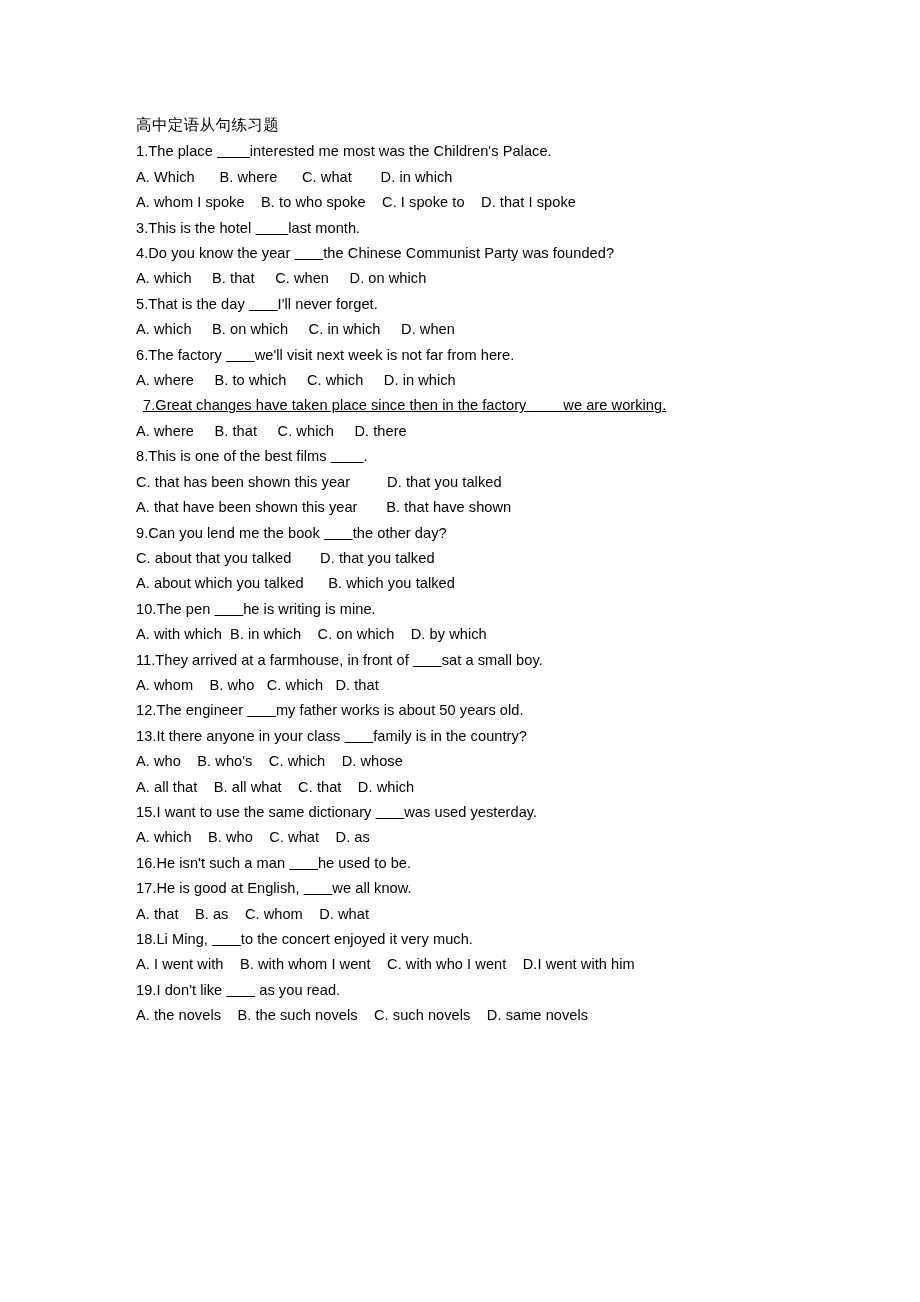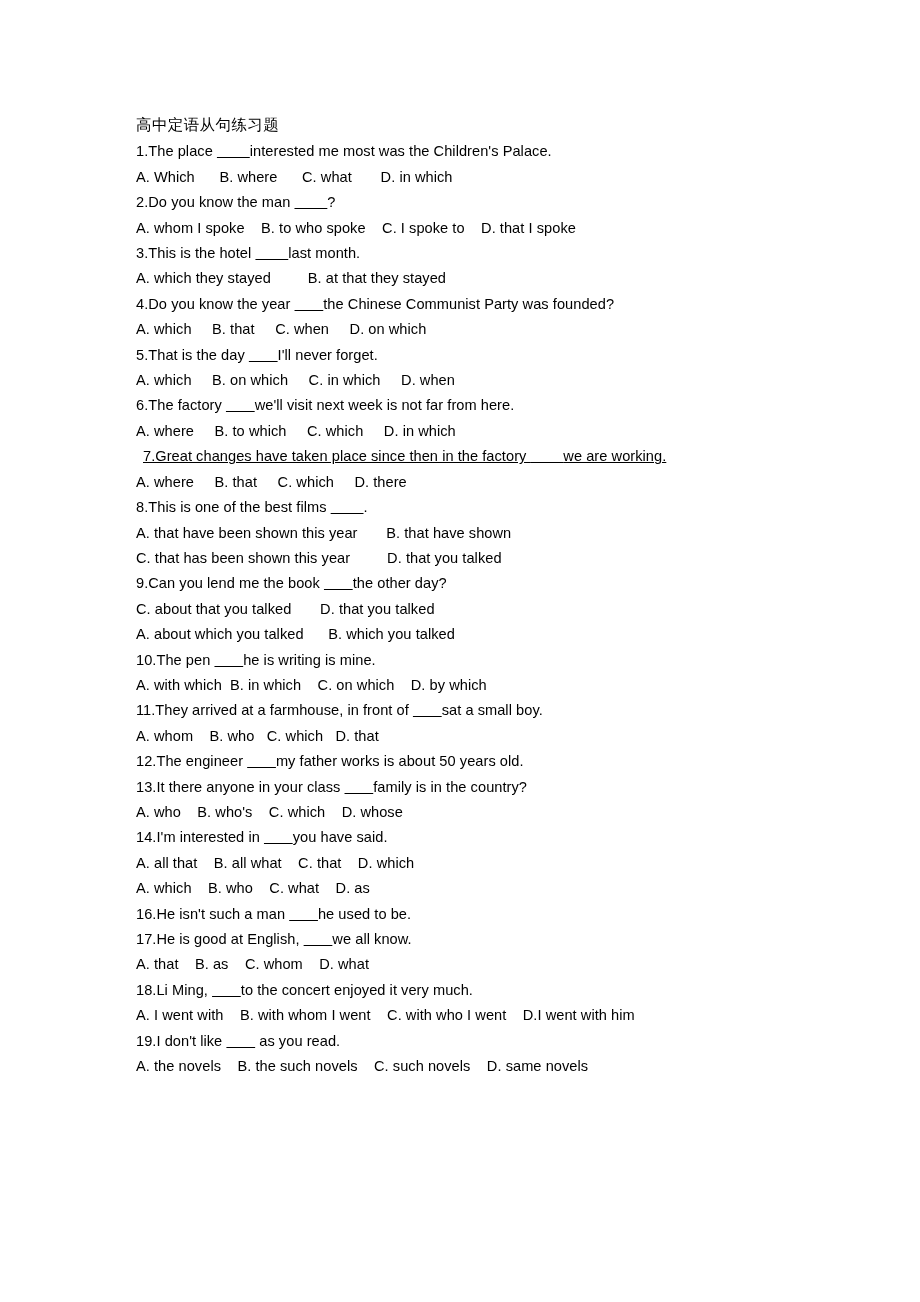--- a/index.html
+++ b/index.html
@@ -47,47 +47,45 @@
 </head>
 <body>
 
 <div class="page">
 
   <div class="doc-title">高中定语从句练习题</div>
 
   <div class="body-text">
       <div class="line q-line">1.The place <span class="blank">&nbsp;&nbsp;&nbsp;&nbsp;&nbsp;&nbsp;&nbsp;&nbsp;</span>interested me most was the Children's Palace.</div>
       <div class="line opt-line">A. Which&nbsp;&nbsp;&nbsp;&nbsp;&nbsp;&nbsp;B. where&nbsp;&nbsp;&nbsp;&nbsp;&nbsp;&nbsp;C. what&nbsp;&nbsp;&nbsp;&nbsp;&nbsp;&nbsp;&nbsp;D. in which</div>
-      <div class="line q-line">2.Do you know the man <span class="blank">&nbsp;&nbsp;&nbsp;&nbsp;&nbsp;&nbsp;&nbsp;&nbsp;</span>?</div>
       <div class="line opt-line">A. whom I spoke&nbsp;&nbsp;&nbsp;&nbsp;B. to who spoke&nbsp;&nbsp;&nbsp;&nbsp;C. I spoke to&nbsp;&nbsp;&nbsp;&nbsp;D. that I spoke</div>
       <div class="line q-line">3.This is the hotel <span class="blank">&nbsp;&nbsp;&nbsp;&nbsp;&nbsp;&nbsp;&nbsp;&nbsp;</span>last month.</div>
-      <div class="line opt-line">A. which they stayed&nbsp;&nbsp;&nbsp;&nbsp;&nbsp;&nbsp;&nbsp;&nbsp;&nbsp;B. at that they stayed</div>
       <div class="line q-line">4.Do you know the year <span class="blank">&nbsp;&nbsp;&nbsp;&nbsp;&nbsp;&nbsp;&nbsp;</span>the Chinese Communist Party was founded?</div>
       <div class="line opt-line">A. which&nbsp;&nbsp;&nbsp;&nbsp;&nbsp;B. that&nbsp;&nbsp;&nbsp;&nbsp;&nbsp;C. when&nbsp;&nbsp;&nbsp;&nbsp;&nbsp;D. on which</div>
       <div class="line q-line">5.That is the day <span class="blank">&nbsp;&nbsp;&nbsp;&nbsp;&nbsp;&nbsp;&nbsp;</span>I'll never forget.</div>
       <div class="line opt-line">A. which&nbsp;&nbsp;&nbsp;&nbsp;&nbsp;B. on which&nbsp;&nbsp;&nbsp;&nbsp;&nbsp;C. in which&nbsp;&nbsp;&nbsp;&nbsp;&nbsp;D. when</div>
       <div class="line q-line">6.The factory <span class="blank">&nbsp;&nbsp;&nbsp;&nbsp;&nbsp;&nbsp;&nbsp;</span>we'll visit next week is not far from here.</div>
       <div class="line opt-line">A. where&nbsp;&nbsp;&nbsp;&nbsp;&nbsp;B. to which&nbsp;&nbsp;&nbsp;&nbsp;&nbsp;C. which&nbsp;&nbsp;&nbsp;&nbsp;&nbsp;D. in which</div>
       <div class="line q-line indent-1">7.Great changes have taken place since then in the factory <span class="blank">&nbsp;&nbsp;&nbsp;&nbsp;&nbsp;&nbsp;&nbsp;&nbsp;</span>we are working.</div>
       <div class="line opt-line">A. where&nbsp;&nbsp;&nbsp;&nbsp;&nbsp;B. that&nbsp;&nbsp;&nbsp;&nbsp;&nbsp;C. which&nbsp;&nbsp;&nbsp;&nbsp;&nbsp;D. there</div>
       <div class="line q-line">8.This is one of the best films <span class="blank">&nbsp;&nbsp;&nbsp;&nbsp;&nbsp;&nbsp;&nbsp;&nbsp;</span>.</div>
+      <div class="line opt-line">C. that has been shown this year&nbsp;&nbsp;&nbsp;&nbsp;&nbsp;&nbsp;&nbsp;&nbsp;&nbsp;D. that you talked</div>
       <div class="line opt-line">A. that have been shown this year&nbsp;&nbsp;&nbsp;&nbsp;&nbsp;&nbsp;&nbsp;B. that have shown</div>
-      <div class="line opt-line">C. that has been shown this year&nbsp;&nbsp;&nbsp;&nbsp;&nbsp;&nbsp;&nbsp;&nbsp;&nbsp;D. that you talked</div>
       <div class="line q-line">9.Can you lend me the book <span class="blank">&nbsp;&nbsp;&nbsp;&nbsp;&nbsp;&nbsp;&nbsp;</span>the other day?</div>
       <div class="line opt-line">C. about that you talked&nbsp;&nbsp;&nbsp;&nbsp;&nbsp;&nbsp;&nbsp;D. that you talked</div>
       <div class="line opt-line">A. about which you talked&nbsp;&nbsp;&nbsp;&nbsp;&nbsp;&nbsp;B. which you talked</div>
       <div class="line q-line">10.The pen <span class="blank">&nbsp;&nbsp;&nbsp;&nbsp;&nbsp;&nbsp;&nbsp;</span>he is writing is mine.</div>
       <div class="line opt-line">A. with which&nbsp;&nbsp;B. in which&nbsp;&nbsp;&nbsp;&nbsp;C. on which&nbsp;&nbsp;&nbsp;&nbsp;D. by which</div>
       <div class="line q-line">11.They arrived at a farmhouse, in front of <span class="blank">&nbsp;&nbsp;&nbsp;&nbsp;&nbsp;&nbsp;&nbsp;</span>sat a small boy.</div>
       <div class="line opt-line">A. whom&nbsp;&nbsp;&nbsp;&nbsp;B. who&nbsp;&nbsp;&nbsp;C. which&nbsp;&nbsp;&nbsp;D. that</div>
       <div class="line q-line">12.The engineer <span class="blank">&nbsp;&nbsp;&nbsp;&nbsp;&nbsp;&nbsp;&nbsp;</span>my father works is about 50 years old.</div>
       <div class="line q-line">13.It there anyone in your class <span class="blank">&nbsp;&nbsp;&nbsp;&nbsp;&nbsp;&nbsp;&nbsp;</span>family is in the country?</div>
       <div class="line opt-line">A. who&nbsp;&nbsp;&nbsp;&nbsp;B. who's&nbsp;&nbsp;&nbsp;&nbsp;C. which&nbsp;&nbsp;&nbsp;&nbsp;D. whose</div>
-      <div class="line q-line">14.I'm interested in <span class="blank">&nbsp;&nbsp;&nbsp;&nbsp;&nbsp;&nbsp;&nbsp;</span>you have said.</div>
       <div class="line opt-line">A. all that&nbsp;&nbsp;&nbsp;&nbsp;B. all what&nbsp;&nbsp;&nbsp;&nbsp;C. that&nbsp;&nbsp;&nbsp;&nbsp;D. which</div>
+      <div class="line q-line">15.I want to use the same dictionary <span class="blank">&nbsp;&nbsp;&nbsp;&nbsp;&nbsp;&nbsp;&nbsp;</span>was used yesterday.</div>
       <div class="line opt-line">A. which&nbsp;&nbsp;&nbsp;&nbsp;B. who&nbsp;&nbsp;&nbsp;&nbsp;C. what&nbsp;&nbsp;&nbsp;&nbsp;D. as</div>
       <div class="line q-line">16.He isn't such a man <span class="blank">&nbsp;&nbsp;&nbsp;&nbsp;&nbsp;&nbsp;&nbsp;</span>he used to be.</div>
       <div class="line q-line">17.He is good at English, <span class="blank">&nbsp;&nbsp;&nbsp;&nbsp;&nbsp;&nbsp;&nbsp;</span>we all know.</div>
       <div class="line opt-line">A. that&nbsp;&nbsp;&nbsp;&nbsp;B. as&nbsp;&nbsp;&nbsp;&nbsp;C. whom&nbsp;&nbsp;&nbsp;&nbsp;D. what</div>
       <div class="line q-line">18.Li Ming, <span class="blank">&nbsp;&nbsp;&nbsp;&nbsp;&nbsp;&nbsp;&nbsp;</span>to the concert enjoyed it very much.</div>
       <div class="line opt-line">A. I went with&nbsp;&nbsp;&nbsp;&nbsp;B. with whom I went&nbsp;&nbsp;&nbsp;&nbsp;C. with who I went&nbsp;&nbsp;&nbsp;&nbsp;D.I went with him</div>
       <div class="line q-line">19.I don't like <span class="blank">&nbsp;&nbsp;&nbsp;&nbsp;&nbsp;&nbsp;&nbsp;</span> as you read.</div>
       <div class="line opt-line">A. the novels&nbsp;&nbsp;&nbsp;&nbsp;B. the such novels&nbsp;&nbsp;&nbsp;&nbsp;C. such novels&nbsp;&nbsp;&nbsp;&nbsp;D. same novels</div>
     </div>
 

